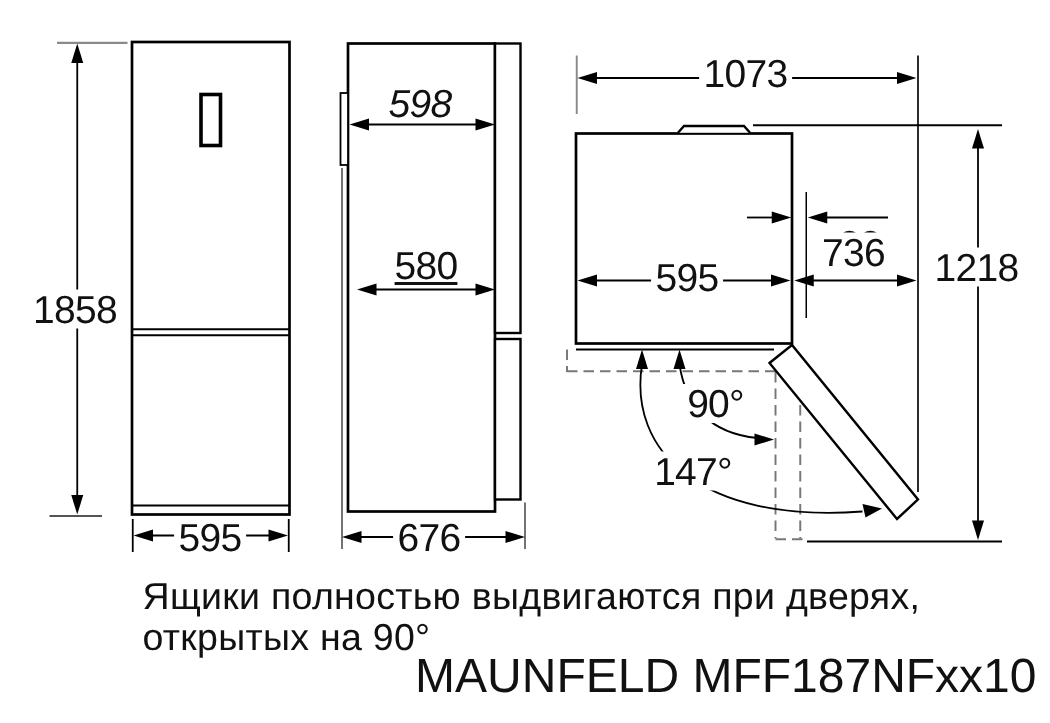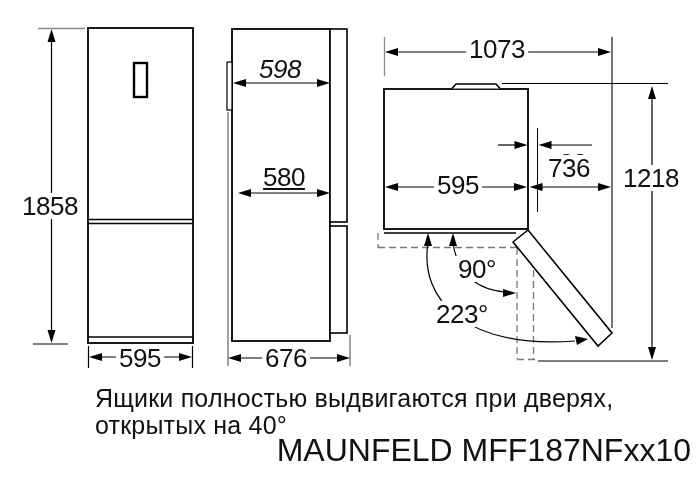--- a/index.html
+++ b/index.html
@@ -147,19 +147,19 @@
   <div class="dim" style="left:280px;top:69px;font-style:italic;">598</div>
   <div class="dim" style="left:284px;top:177px;text-decoration:underline;">580</div>
   <div class="dim" style="left:286px;top:358px;">676</div>
 
   <div class="dim" style="left:497px;top:49px;">1073</div>
   <div class="dim" style="left:573px;top:131px;margin-top:32px;">23</div>
   <div class="dim" style="left:569px;top:168px;">736</div>
   <div class="dim" style="left:458px;top:185px;">595</div>
   <div class="dim" style="left:651px;top:178px;">1218</div>
   <div class="dim" style="left:477px;top:269px;">90°</div>
-  <div class="dim" style="left:462px;top:314px;">223°</div>
+  <div class="dim" style="left:462px;top:314px;">147°</div>
 
   <div class="note" style="left:95px;top:385px;">Ящики полностью выдвигаются при дверях,</div>
-  <div class="note" style="left:95px;top:412px;">открытых на 40°</div>
+  <div class="note" style="left:95px;top:412px;">открытых на 90°</div>
   <div class="model" style="right:9px;top:437px;">MAUNFELD MFF187NFxx10</div>
 
 </div>
 
 </body></html>

